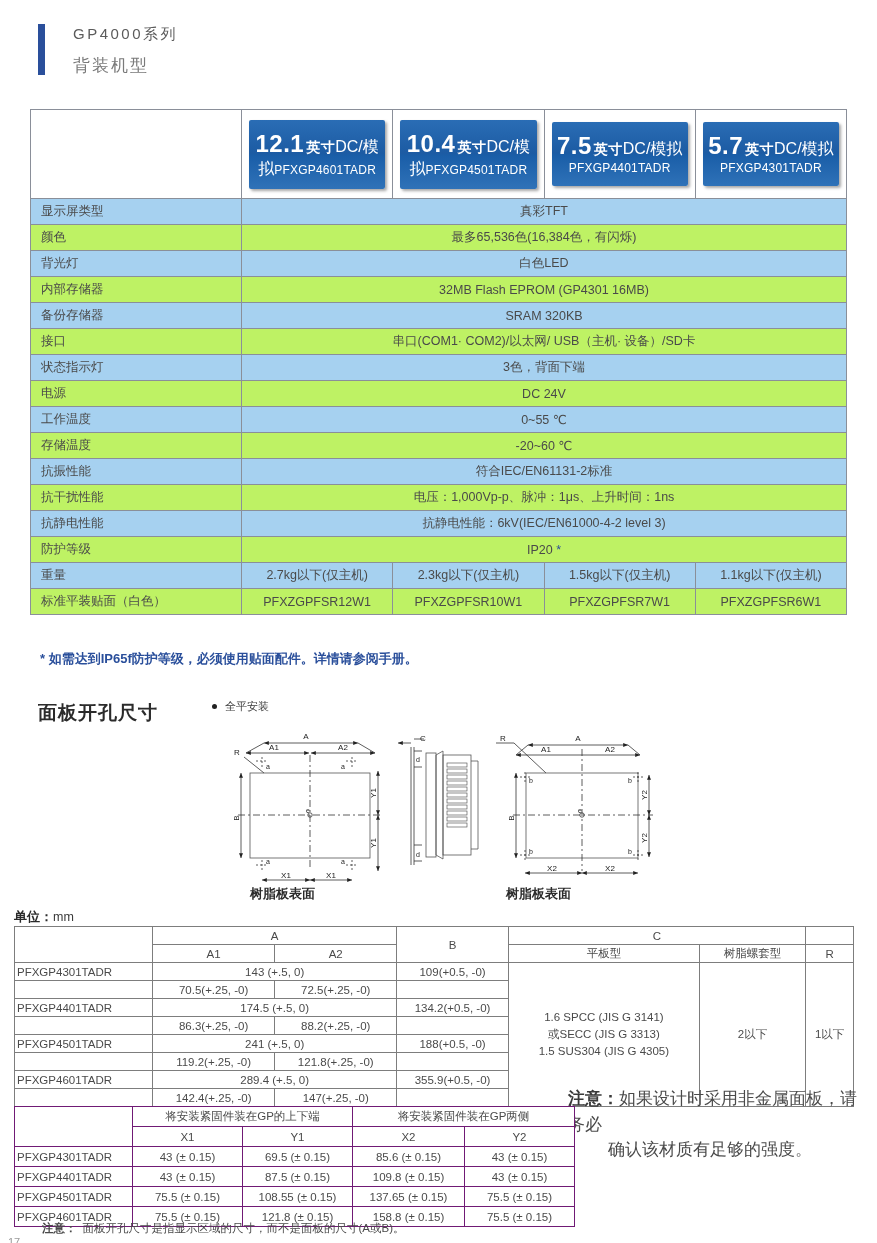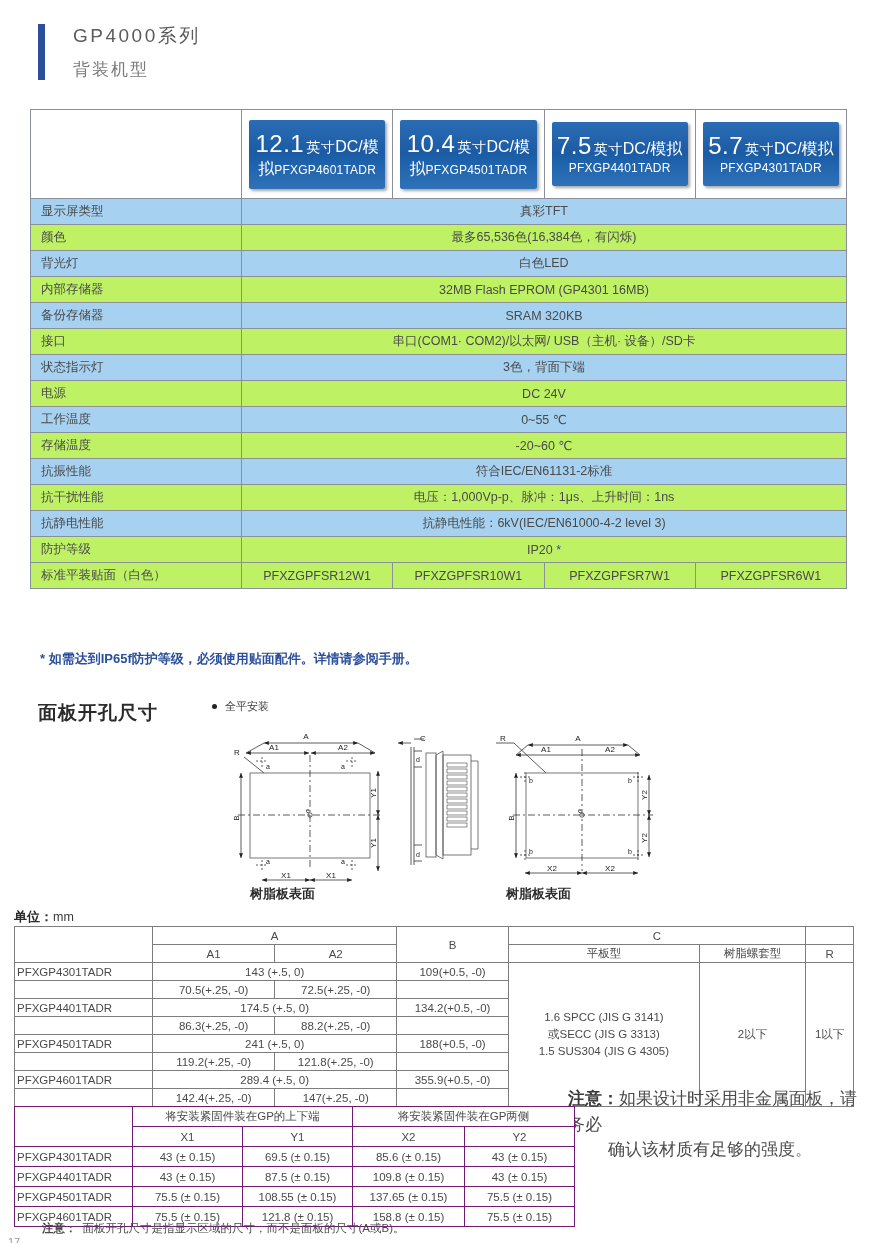--- a/index.html
+++ b/index.html
@@ -24,21 +24,21 @@
     display: flex;
     align-items: stretch;
   }
   .title-bar {
     width: 7px;
     background: #2a4f9b;
     margin-right: 28px;
   }
   .title-texts { padding-top: 2px; }
   .title-series {
-    font-size: 19px;
+    font-size: 15px;
     letter-spacing: 2.5px;
     color: #5b5b5b;
     line-height: 1.1;
   }
   .title-sub {
     font-size: 17px;
     letter-spacing: 2px;
     color: #7a7a7a;
     margin-top: 14px;
     line-height: 1.1;
@@ -79,21 +79,21 @@
     margin: 0 7px;
     padding: 9px 2px 10px;
     background: linear-gradient(to bottom, #2a6db5 0%, #1c5ba3 48%, #1a5ea8 52%, #2f72b8 100%);
     color: #ffffff;
     border-radius: 2px;
     box-shadow: 2px 2px 3px rgba(0,0,0,0.35);
     line-height: 1.25;
   }
   .badge-size {
     font-size: 24px;
-    font-weight: 400;
+    font-weight: 700;
     letter-spacing: 0.5px;
   }
   .badge-size .unit { font-size: 14px; margin-left: 2px; }
   .badge-type { font-size: 16px; margin-top: 3px; }
   .badge-part { font-size: 12px; margin-top: 2px; letter-spacing: 0.2px; }
   .star { color: #2a4f9b; }
 
   
   .footnote {
     position: absolute;
@@ -306,20 +306,27 @@
         <td class="label">抗干扰性能</td>
         <td colspan="4">电压：1,000Vp-p、脉冲：1μs、上升时间：1ns</td>
       </tr>
       <tr class="odd">
         <td class="label">抗静电性能</td>
         <td colspan="4">抗静电性能：6kV(IEC/EN61000-4-2 level 3)</td>
       </tr>
       <tr class="even">
         <td class="label">防护等级</td>
         <td colspan="4">IP20 <span class="star">*</span></td>
+      </tr>
+      <tr class="odd">
+        <td class="label">重量</td>
+        <td>2.7kg以下(仅主机)</td>
+        <td>2.3kg以下(仅主机)</td>
+        <td>1.5kg以下(仅主机)</td>
+        <td>1.1kg以下(仅主机)</td>
       </tr>
       <tr class="even">
         <td class="label">标准平装贴面（白色）</td>
         <td>PFXZGPFSR12W1</td>
         <td>PFXZGPFSR10W1</td>
         <td>PFXZGPFSR7W1</td>
         <td>PFXZGPFSR6W1</td>
       </tr>
     </tbody>
 </table>

